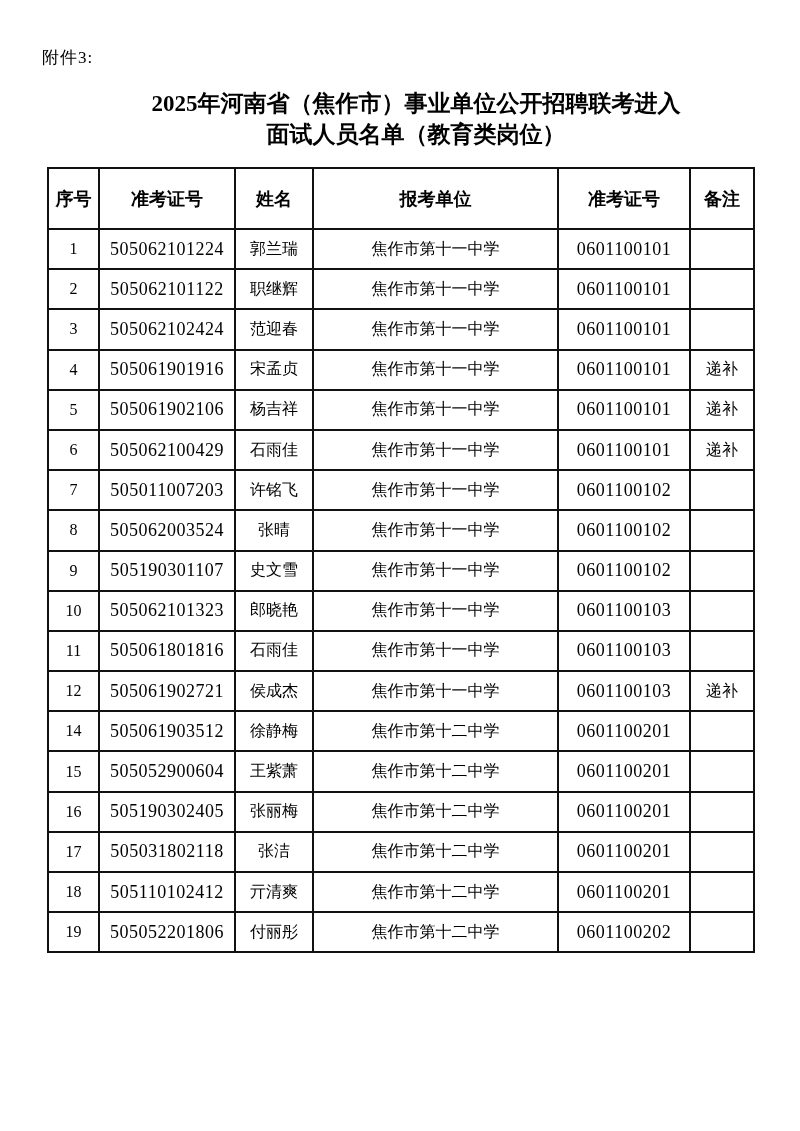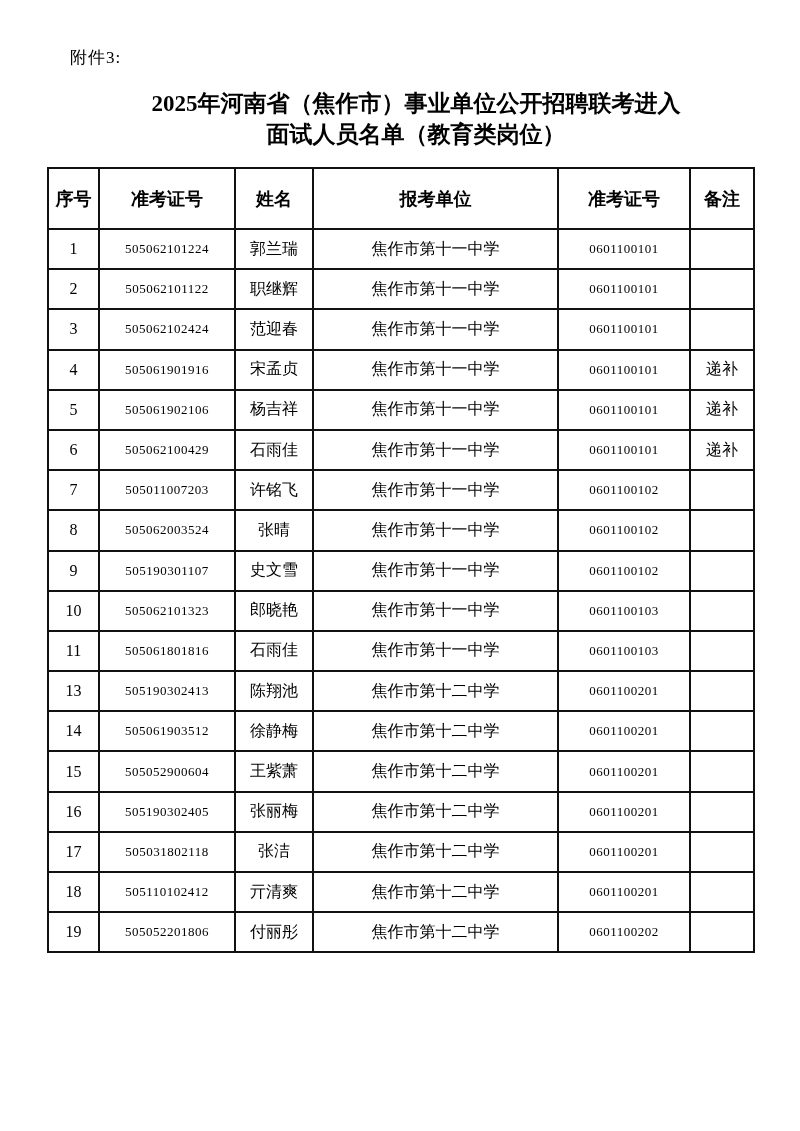--- a/index.html
+++ b/index.html
@@ -13,21 +13,20 @@
     position: relative;
     font-family: "Liberation Serif", "DejaVu Serif", serif;
     color: #000000;
   }
   .attachment-label {
     position: absolute;
     left: 42px;
     top: 46px;
     font-size: 17px;
     letter-spacing: 1px;
-    margin-left: 28px;
   }
   .page-title {
     position: absolute;
     left: 16px;
     top: 88px;
     width: 100%;
     text-align: center;
     font-weight: bold;
     font-size: 23px;
     line-height: 31px;
@@ -53,21 +52,21 @@
     height: 59px;
     font-size: 18px;
     font-weight: bold;
     border-radius: 21px;
   }
   table.roster td {
     height: 38.2px;
     font-size: 16px;
   }
   table.roster td.num {
-    font-size: 13px;
+    font-size: 18px;
     letter-spacing: 0.5px;
   }
 </style>
 </head>
 <body>
 
 <div class="attachment-label">附件3:</div>
 
 <div class="page-title">
   <div>2025年河南省（焦作市）事业单位公开招聘联考进入</div>
@@ -176,26 +175,26 @@
       </tr>
       <tr>
         <td>11</td>
         <td class="num">505061801816</td>
         <td>石雨佳</td>
         <td>焦作市第十一中学</td>
         <td class="num">0601100103</td>
         <td></td>
       </tr>
       <tr>
-        <td>13</td>
-        <td class="num">505190302413</td>
-        <td>陈翔池</td>
-        <td>焦作市第十二中学</td>
-        <td class="num">0601100201</td>
-        <td></td>
+        <td>12</td>
+        <td class="num">505061902721</td>
+        <td>侯成杰</td>
+        <td>焦作市第十一中学</td>
+        <td class="num">0601100103</td>
+        <td>递补</td>
       </tr>
       <tr>
         <td>14</td>
         <td class="num">505061903512</td>
         <td>徐静梅</td>
         <td>焦作市第十二中学</td>
         <td class="num">0601100201</td>
         <td></td>
       </tr>
       <tr>

